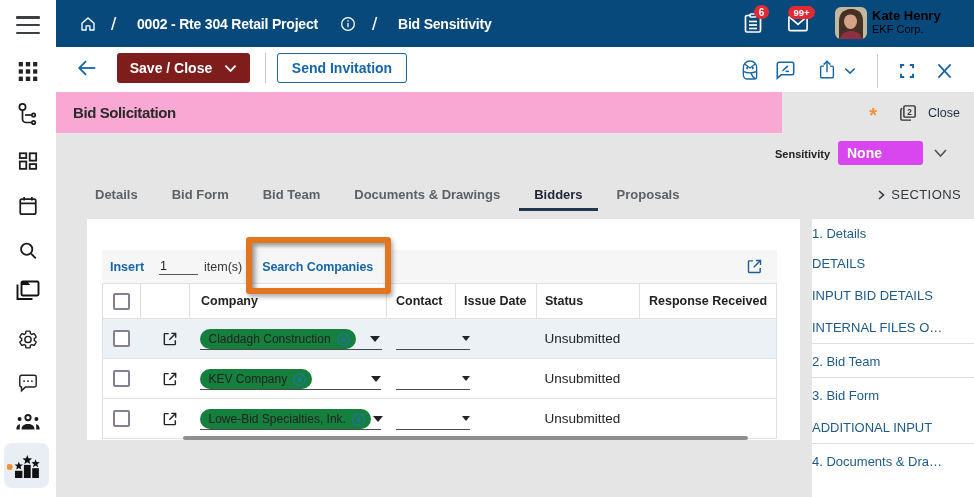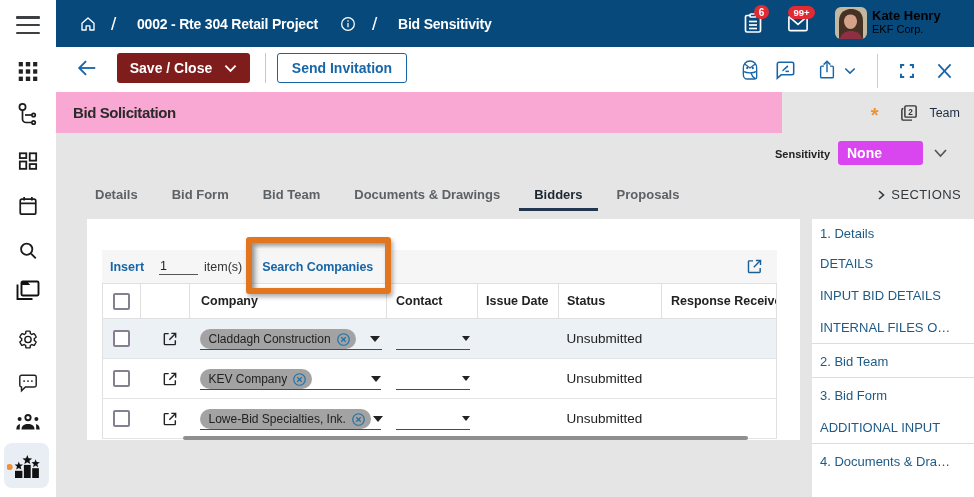--- a/index.html
+++ b/index.html
@@ -69,42 +69,42 @@
 
 table#grid { position:absolute; left:15px; top:64px; width:675px; border-collapse:collapse; table-layout:fixed; }
 #grid th { border:1px solid #e0e0e0; height:35px; font-size:12.5px; font-weight:700; color:#222; text-align:left; padding-left:11px; background:#fff; white-space:nowrap; overflow:hidden; }
 #grid td { height:40px; font-size:12.5px; color:#222; border-bottom:1px solid #e4e4e4; padding:0; }
 #grid td:first-child { border-left:1px solid #e0e0e0; }
 #grid td:last-child { border-right:1px solid #e0e0e0; }
 #grid tr.r1 td { background:#ecf1f5; }
 #grid .cchk { width:38px; }
 #grid .cico { width:49px; }
 #grid .ccomp { width:197px; }
-#grid .ccont { width:91px; }
+#grid .ccont { width:69px; }
 #grid .cdate { width:81px; }
 #grid .cstat { width:103px; }
 #grid .cresp { }
 .cb { width:17px; height:17px; border:2px solid #857f8f; border-radius:2px; background:#fff; margin:0 auto; }
 .rowic { display:flex; justify-content:center; padding-left:9px; }
 .compcell { position:relative; height:40px; }
-.chip { position:absolute; left:10px; top:10px; height:20px; background:#a3a3a3; border-radius:10px; display:flex; align-items:center; font-size:12px; color:#222; padding:0 6px 0 9px; white-space:nowrap; }
+.chip { position:absolute; left:10px; top:10px; height:20px; background:#15803d; border-radius:10px; display:flex; align-items:center; font-size:12px; color:#222; padding:0 6px 0 9px; white-space:nowrap; }
 .chip svg { margin-left:6px; }
 .ddl { position:absolute; bottom:8px; left:10px; height:0; border-bottom:1.5px solid #4a4a4a; }
 .tri { position:absolute; width:0; height:0; border-left:5.5px solid transparent; border-right:5.5px solid transparent; border-top:6px solid #222; }
 .contcell { position:relative; height:40px; }
 .cul { position:absolute; left:9px; width:74px; bottom:8px; border-bottom:1.5px solid #4a4a4a; }
 .ctri { position:absolute; left:75px; top:17px; width:0; height:0; border-left:4.5px solid transparent; border-right:4.5px solid transparent; border-top:5px solid #222; }
 #hsb { position:absolute; left:96px; top:217px; width:565px; height:4px; background:#8f8f8f; border-radius:2px; }
 
 
 #annot { left:246px; top:237px; width:145px; height:57px; border:6.5px solid #e2761e; border-radius:3px; z-index:9; box-shadow: inset 3px 3px 5px rgba(60,60,60,.55), 2px 3px 4px rgba(80,80,80,.45); }
 
 
 #rpanel { left:812px; top:219px; width:162px; height:278px; background:#fff; }
-#rpanel .item { font-size:13px; color:#1d5a87; padding-left:8px; height:32px; display:flex; align-items:center; }
+#rpanel .item { font-size:13px; color:#1d5a87; padding-left:0; height:32px; display:flex; align-items:center; }
 #rpanel .sep { border-top:1px solid #ddd; height:34px; padding-top:2px; }
 svg { display:block; }
 </style>
 </head>
 <body>
 <div id="stage">
 
   <div id="topbar" class="abs"></div>
   <div id="crumbs" class="abs">
     <svg style="left:79px; top:15px;" width="18" height="18" viewBox="0 0 24 24" fill="none" stroke="#fff" stroke-width="1.8">
@@ -200,21 +200,21 @@
   <div id="titlebar" class="abs">
       <span id="titletxt">Bid Solicitation</span>
     </div>
   <div id="titleright">
     <span id="star">*</span>
     <svg width="18" height="18" viewBox="0 0 24 24" fill="none" stroke="#333" stroke-width="1.9">
         <rect x="6.5" y="2.5" width="15" height="15" rx="1.5"></rect>
         <path d="M4.5 6 a2 2 0 0 0 -2 2 V19.5 a2 2 0 0 0 2 2 H16"></path>
         <text x="14" y="14.5" font-size="11" font-weight="bold" fill="#333" stroke="none" text-anchor="middle" font-family="Liberation Sans">2</text>
       </svg>
-    <span id="edittxt">Team</span>
+    <span id="edittxt">Close</span>
   </div>
 
   <span id="senslbl" class="abs">Sensitivity</span>
   <div id="sensbox" class="abs">None</div>
   <svg id="senschev" class="abs" width="15" height="10" viewBox="0 0 15 10" fill="none" stroke="#555" stroke-width="1.7">
       <path d="M2 2 L7.5 8 L13 2"></path>
     </svg>
 
   <div id="tabs" class="abs">
     <div class="tab">Details</div>

